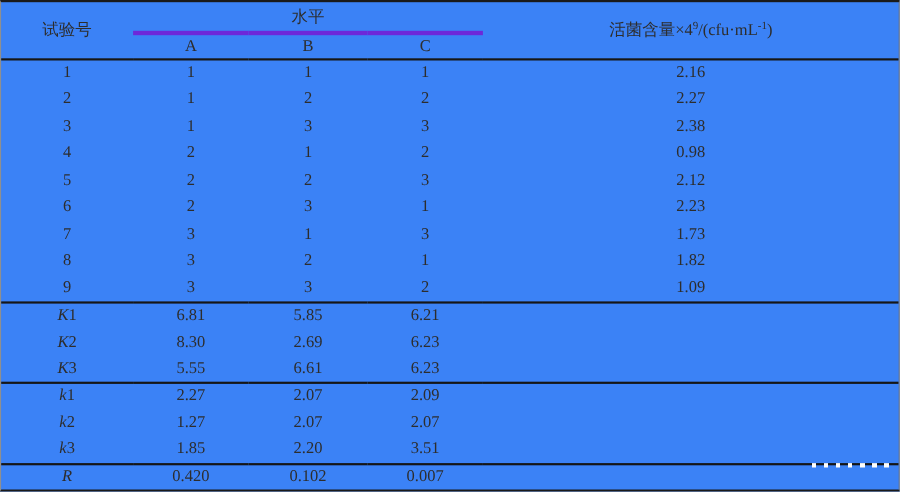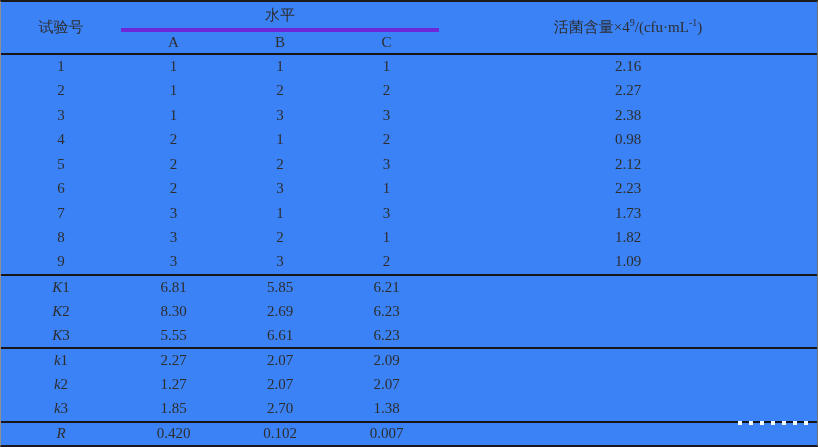--- a/index.html
+++ b/index.html
@@ -187,22 +187,22 @@
       <tr>
         <td><i class="stat-letter">k</i><span>2</span></td>
         <td>1.27</td>
         <td>2.07</td>
         <td>2.07</td>
         <td></td>
       </tr>
       <tr>
         <td><i class="stat-letter">k</i><span>3</span></td>
         <td>1.85</td>
-        <td>2.70</td>
-        <td>1.38</td>
+        <td>2.20</td>
+        <td>3.51</td>
         <td></td>
       </tr>
     </tbody>
 
     <tbody class="sec-range">
       <tr>
         <td><i class="stat-letter">R</i></td>
         <td>0.420</td>
         <td>0.102</td>
         <td>0.007</td>

